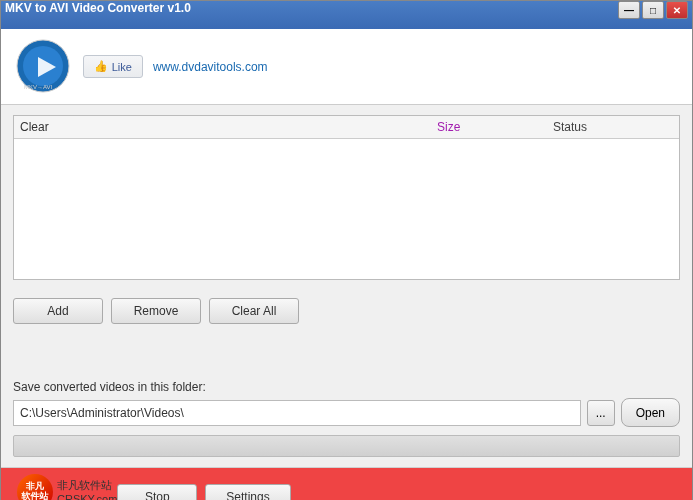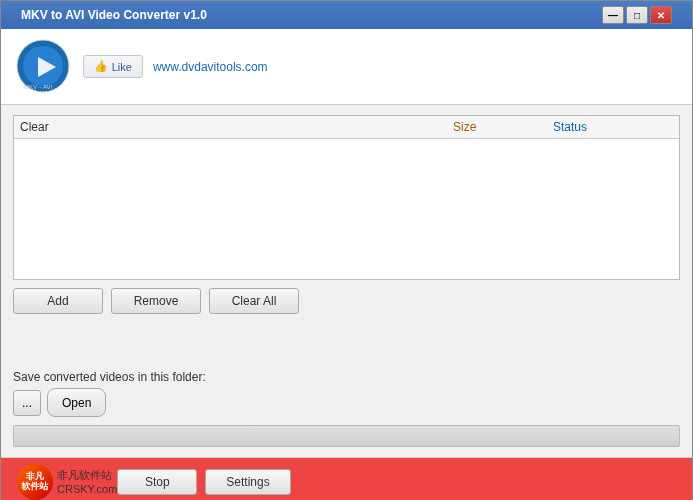--- a/index.html
+++ b/index.html
@@ -19,22 +19,21 @@
       border: 1px solid #888;
       display: flex;
       flex-direction: column;
     }
 
     
     .title-bar {
       background: linear-gradient(to bottom, #4a7dc4, #3a6ab4);
       height: 28px;
       display: flex;
-      align-items: center;
-      padding: 0 20px;
+      padding: 0 4px;
       flex-shrink: 0;
     }
     .title-bar-text {
       color: white;
       font-size: 12px;
       font-weight: bold;
       flex: 1;
     }
     .title-bar-buttons {
       display: flex;
@@ -112,41 +111,42 @@
       flex: 1;
       overflow: hidden;
     }
     .file-table-header {
       display: flex;
       background: #f5f5f5;
       border-bottom: 1px solid #ccc;
       padding: 4px 6px;
     }
     .col-file { flex: 1; color: #333; }
-    .col-size { width: 100px; color: #a16207; }
-    .col-status { width: 120px; color: #0369a1; }
+    .col-size { width: 100px; color: #a21caf; }
+    .col-status { width: 120px; color: #404040; margin-left: 16px; }
     .file-table-body {
       height: 140px;
       background: white;
     }
 
     
     .action-buttons {
       display: flex;
       gap: 8px;
       flex-shrink: 0;
     }
     .btn {
       padding: 5px 20px;
       background: linear-gradient(to bottom, #f8f8f8, #e0e0e0);
       border: 1px solid #aaa;
       border-radius: 3px;
       cursor: pointer;
       font-size: 12px;
       color: #333;
+      margin-top: 10px;
     }
     .btn-add { min-width: 90px; }
     .btn-remove { min-width: 90px; }
     .btn-clearall { min-width: 90px; }
 
     
     .save-folder-section {
       flex-shrink: 0;
     }
     .save-label {
@@ -292,20 +292,21 @@
 
     <div class="action-buttons">
       <button class="btn btn-add">Add</button>
       <button class="btn btn-remove">Remove</button>
       <button class="btn btn-clearall">Clear All</button>
     </div>
 
     <div class="save-folder-section">
       <span class="save-label">Save converted videos in this folder:</span>
       <div class="folder-row">
+        <input class="folder-input" type="text" value="C:\Users\Administrator\Videos\" style="">
         <button class="btn-browse">...</button>
         <button class="btn-open">Open</button>
       </div>
     </div>
 
     <div class="progress-section">
       <div class="progress-bar-outer">
         <div class="progress-bar-inner"></div>
       </div>
     </div>

